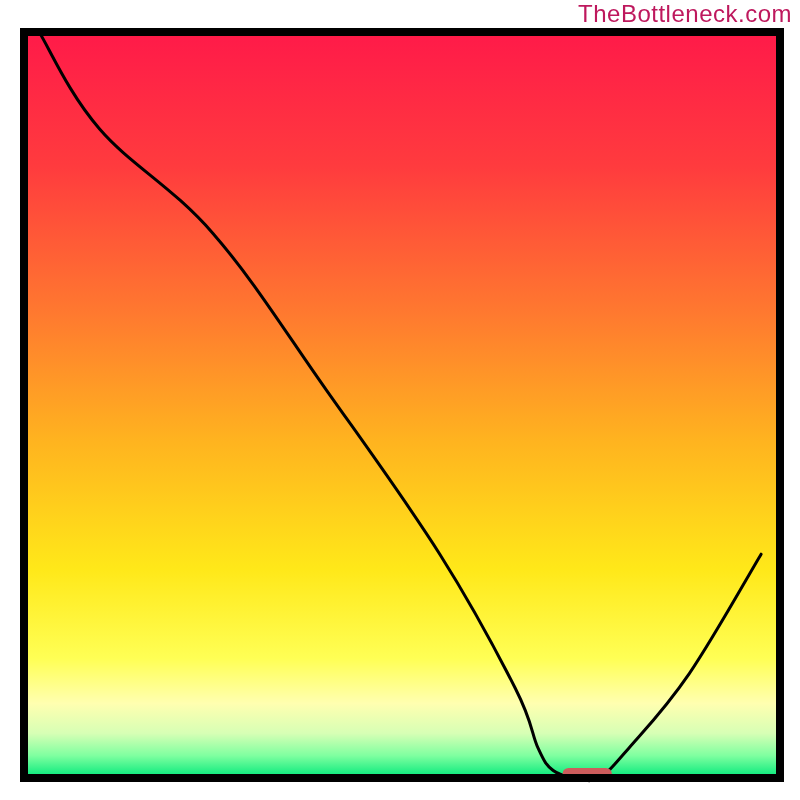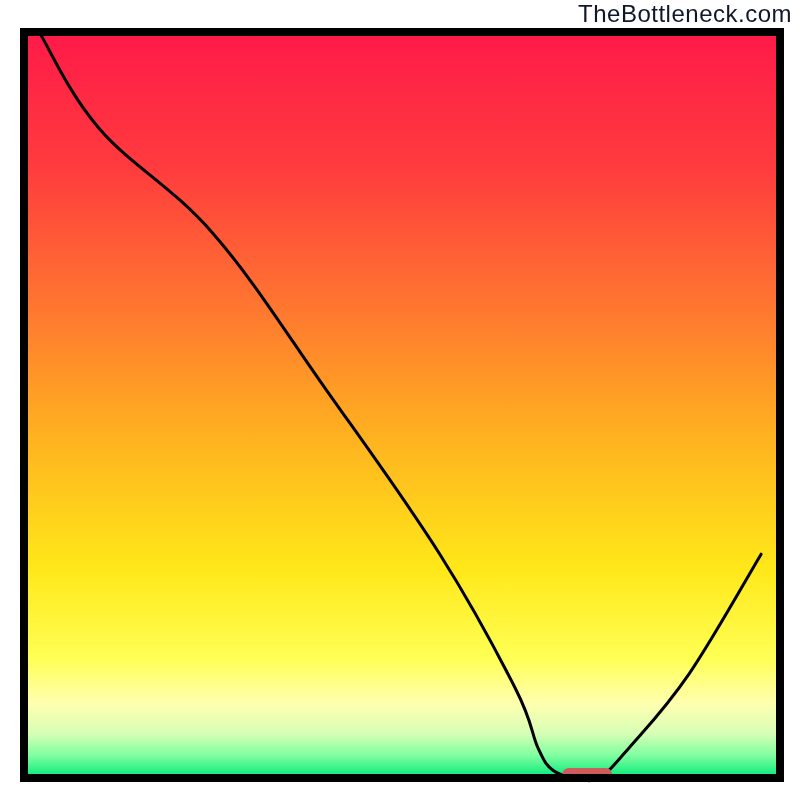--- a/index.html
+++ b/index.html
@@ -14,21 +14,21 @@
     position: relative;
     width: 800px;
     height: 800px;
   }
   .attribution {
     position: absolute;
     top: 0px;
     right: 8px;
     font-family: Arial, Helvetica, sans-serif;
     font-size: 24px;
-    color: #0f172a;
+    color: #be185d;
     font-weight: 500;
     letter-spacing: 0.5px;
     z-index: 10;
   }
   svg.plot {
     position: absolute;
     left: 0;
     top: 0;
     width: 800px;
     height: 800px;

